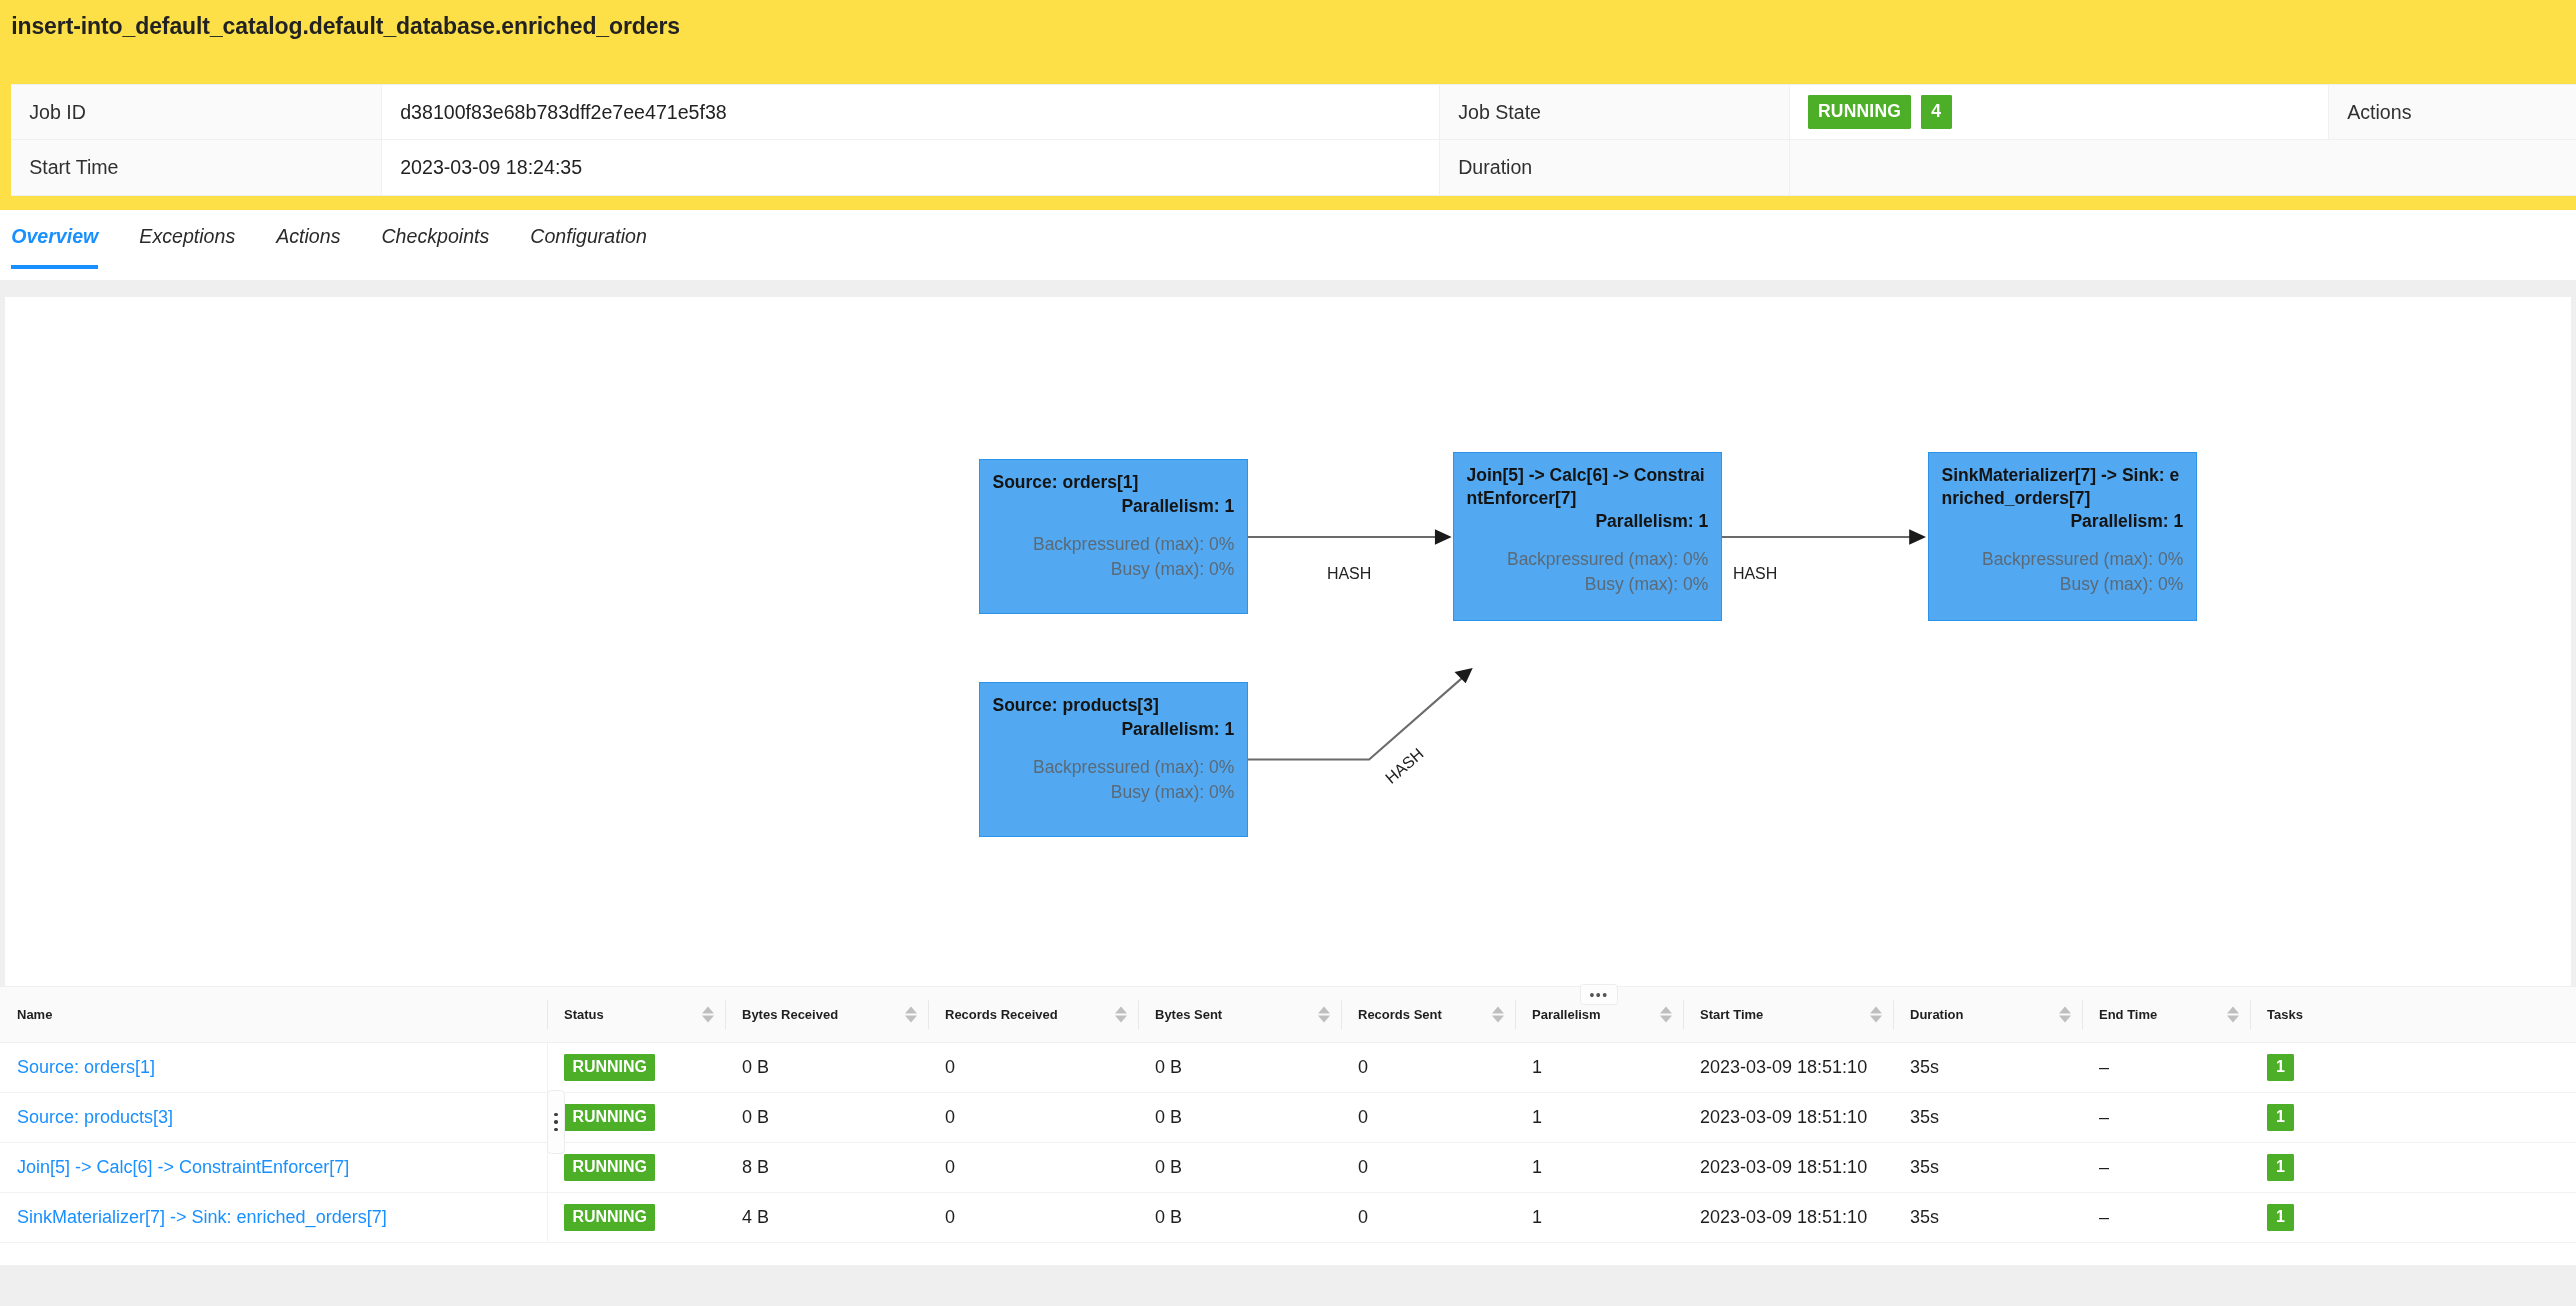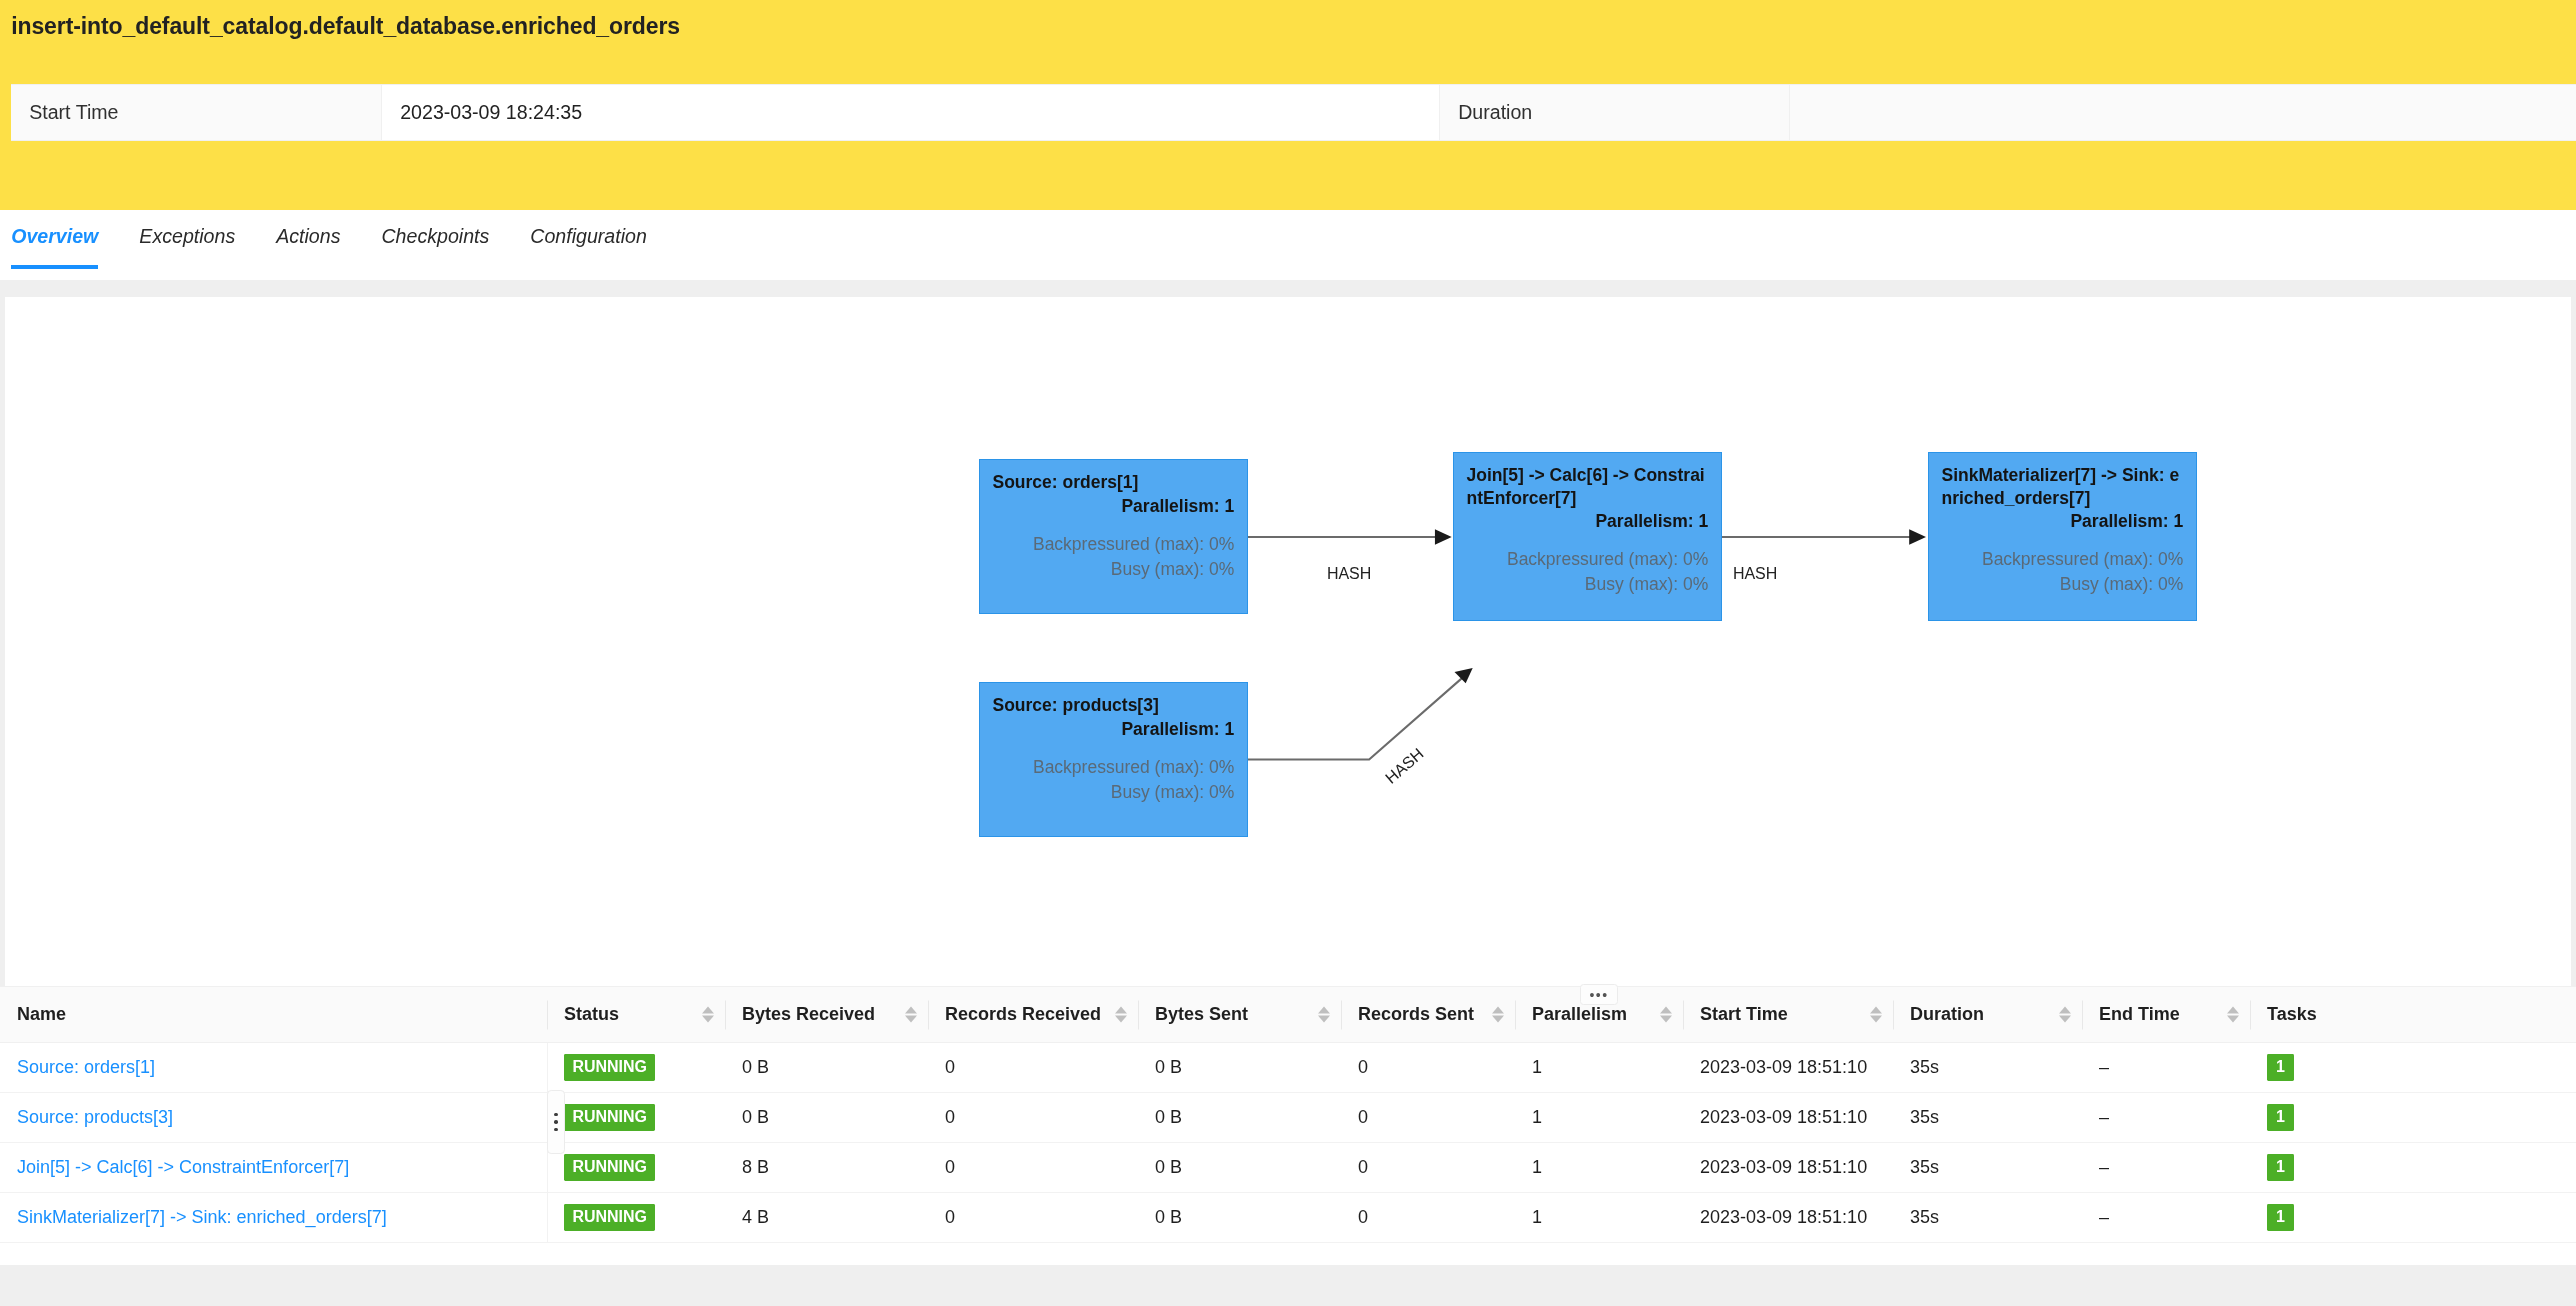--- a/index.html
+++ b/index.html
@@ -104,21 +104,21 @@
   .dots-handle {
     position: absolute; left: 1580px; top: 984px;
     width: 38px; height: 21px; background: #fdfdfd;
     border: 1.4px solid #ececec; border-radius: 3.5px;
     display: flex; align-items: center; justify-content: center;
     letter-spacing: 1.4px; color: #555; font-size: 14px; line-height: 1;
     z-index: 5; cursor: grab;
   }
   table.tasks { width: 2576px; border-collapse: collapse; table-layout: fixed; }
   table.tasks thead th {
-    background: #fafafa; height: 56px; font-size: 18px; font-weight: 700;
+    background: #fafafa; height: 56px; font-size: 13px; font-weight: 700;
     color: #1f1f1f; text-align: left; padding: 0 0 0 17px;
     border-top: 1.4px solid #f0f0f0; border-bottom: 1.4px solid #f0f0f0;
     position: relative; white-space: nowrap; vertical-align: middle;
   }
   table.tasks thead th.sortable { cursor: pointer; }
   table.tasks thead th .sorter {
     position: absolute; right: 11.2px; top: 50%; transform: translateY(-50%);
     display: inline-flex; flex-direction: column; gap: 2.8px;
   }
   .caret { width: 0; height: 0; border-left: 6.3px solid transparent; border-right: 6.3px solid transparent; }
@@ -159,20 +159,32 @@
   }
 </style>
 </head>
 <body>
 
 <div class="page">
 
   <div class="job-title">insert-into_default_catalog.default_database.enriched_orders</div>
 
   <div class="jobinfo">
+    <div class="jobinfo-row">
+      <div class="ji-cell ji-label c-label1">Job ID</div>
+      <div class="ji-cell ji-value c-value1">d38100f83e68b783dff2e7ee471e5f38</div>
+      <div class="ji-cell ji-label c-label2">Job State</div>
+      <div class="ji-cell ji-value c-value2">
+        <span class="state-wrap">
+          <span class="badge">RUNNING</span>
+          <span class="badge count">4</span>
+        </span>
+      </div>
+      <div class="ji-cell ji-label c-actions">Actions</div>
+    </div>
     <div class="jobinfo-row">
       <div class="ji-cell ji-label c-label1">Start Time</div>
       <div class="ji-cell ji-value c-value1">2023-03-09 18:24:35</div>
       <div class="ji-cell ji-label c-label2">Duration</div>
       <div class="ji-cell ji-value c-actions"></div>
     </div>
   </div>
 
   <div class="tabs">
     <div class="tab active">Overview</div>

